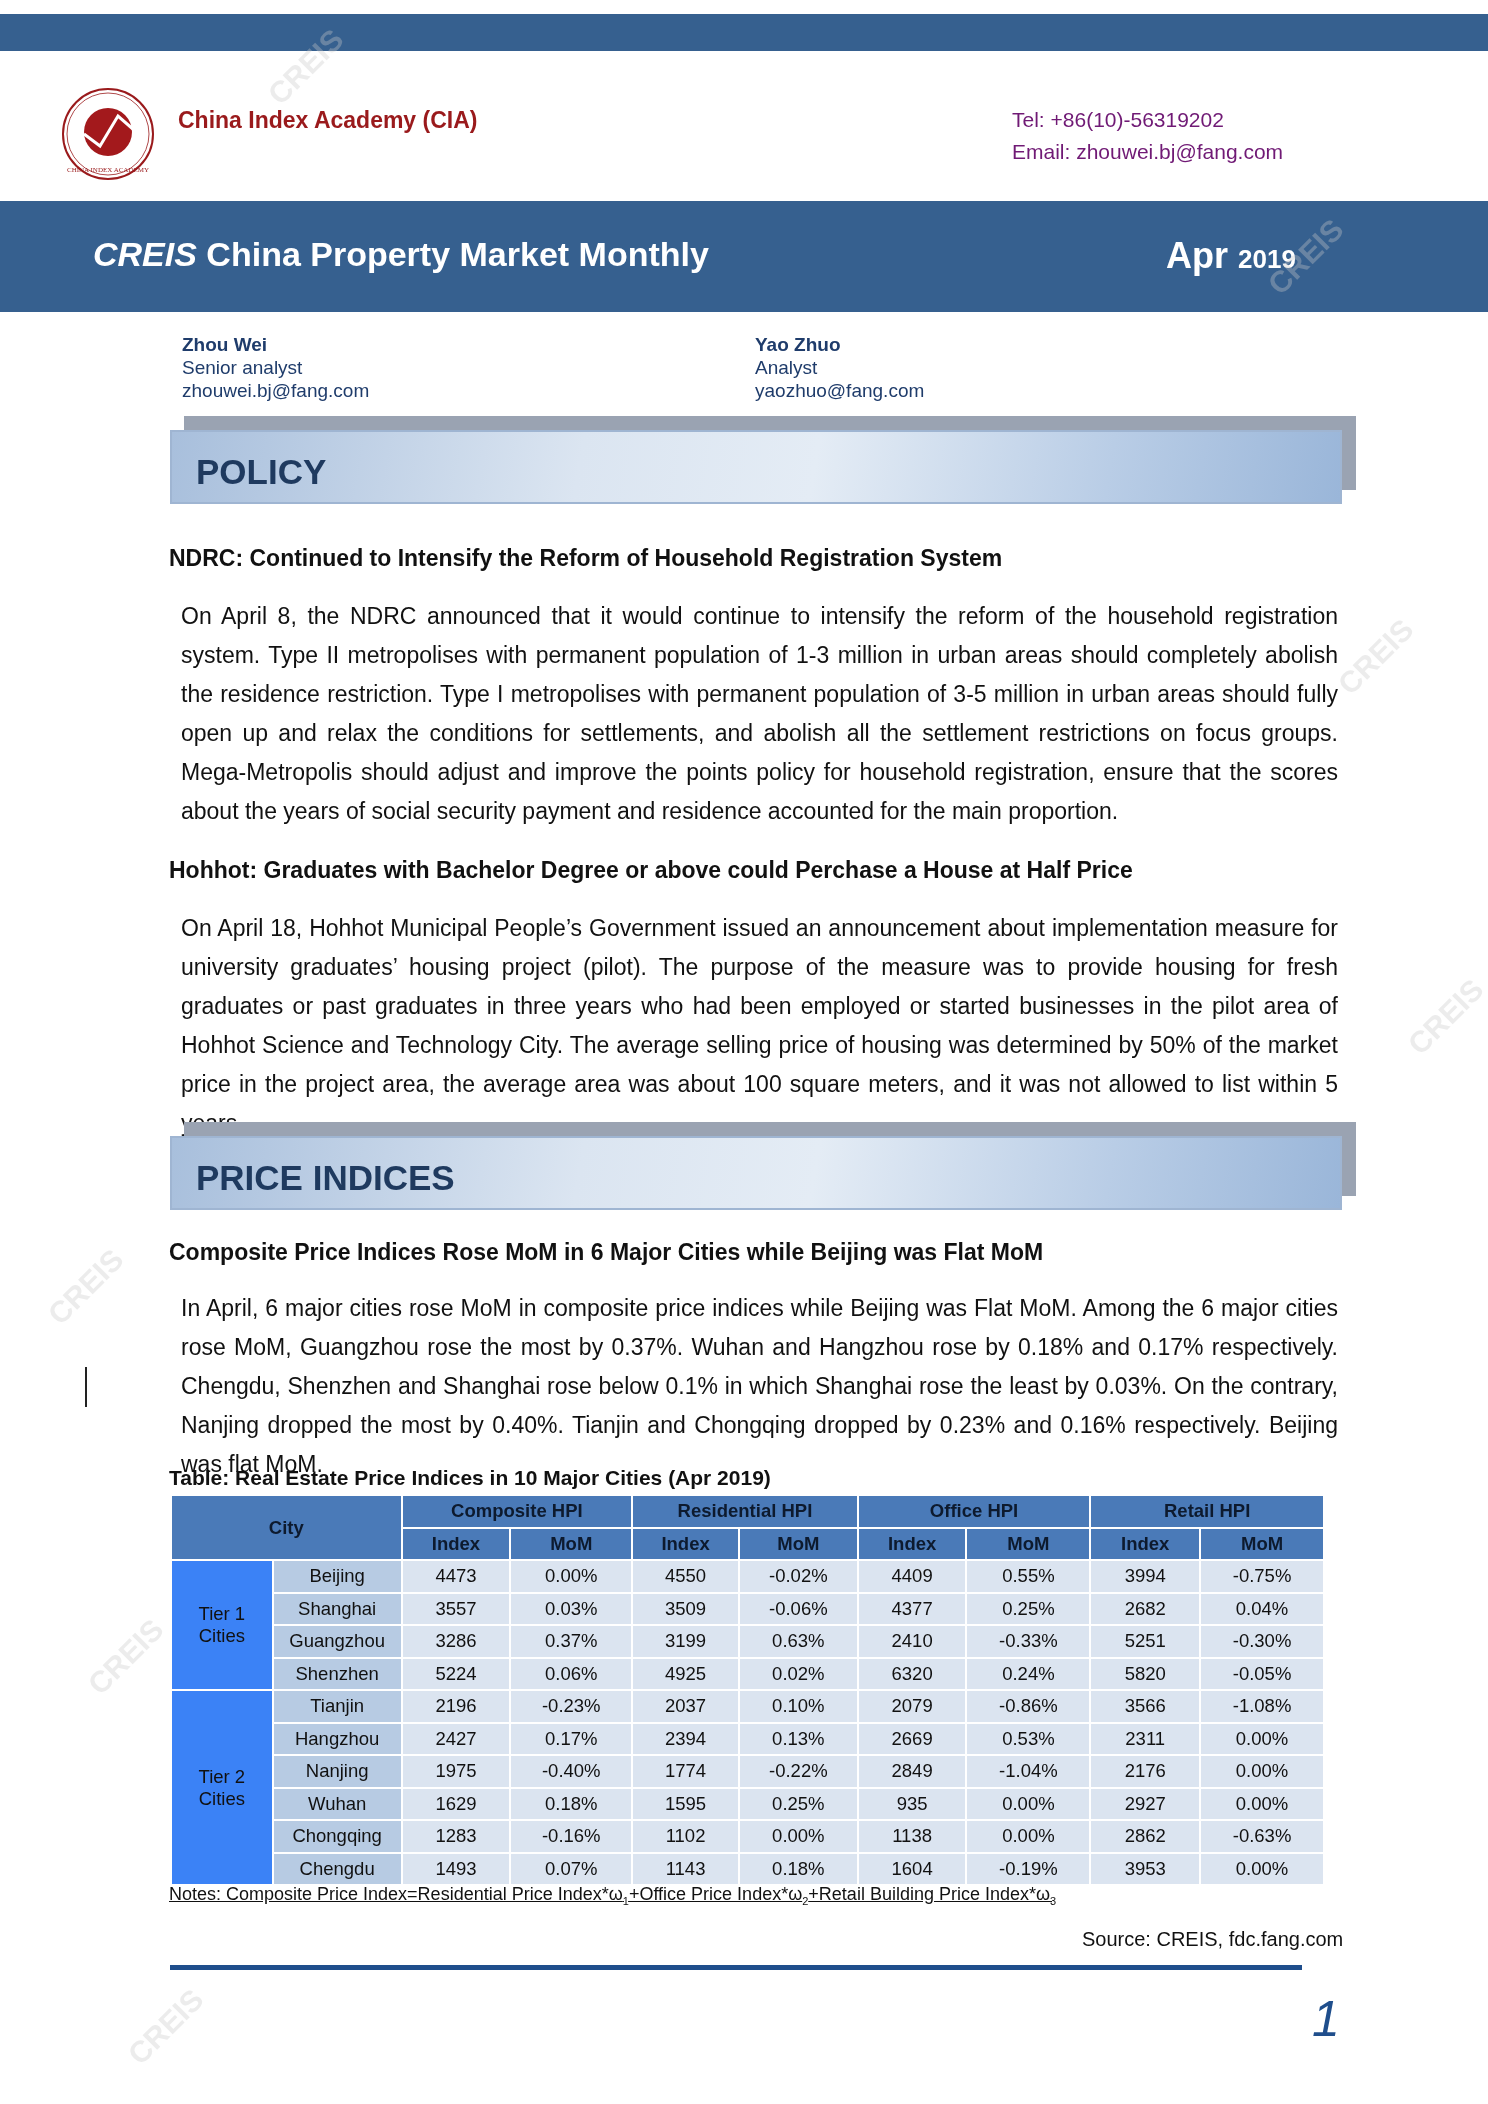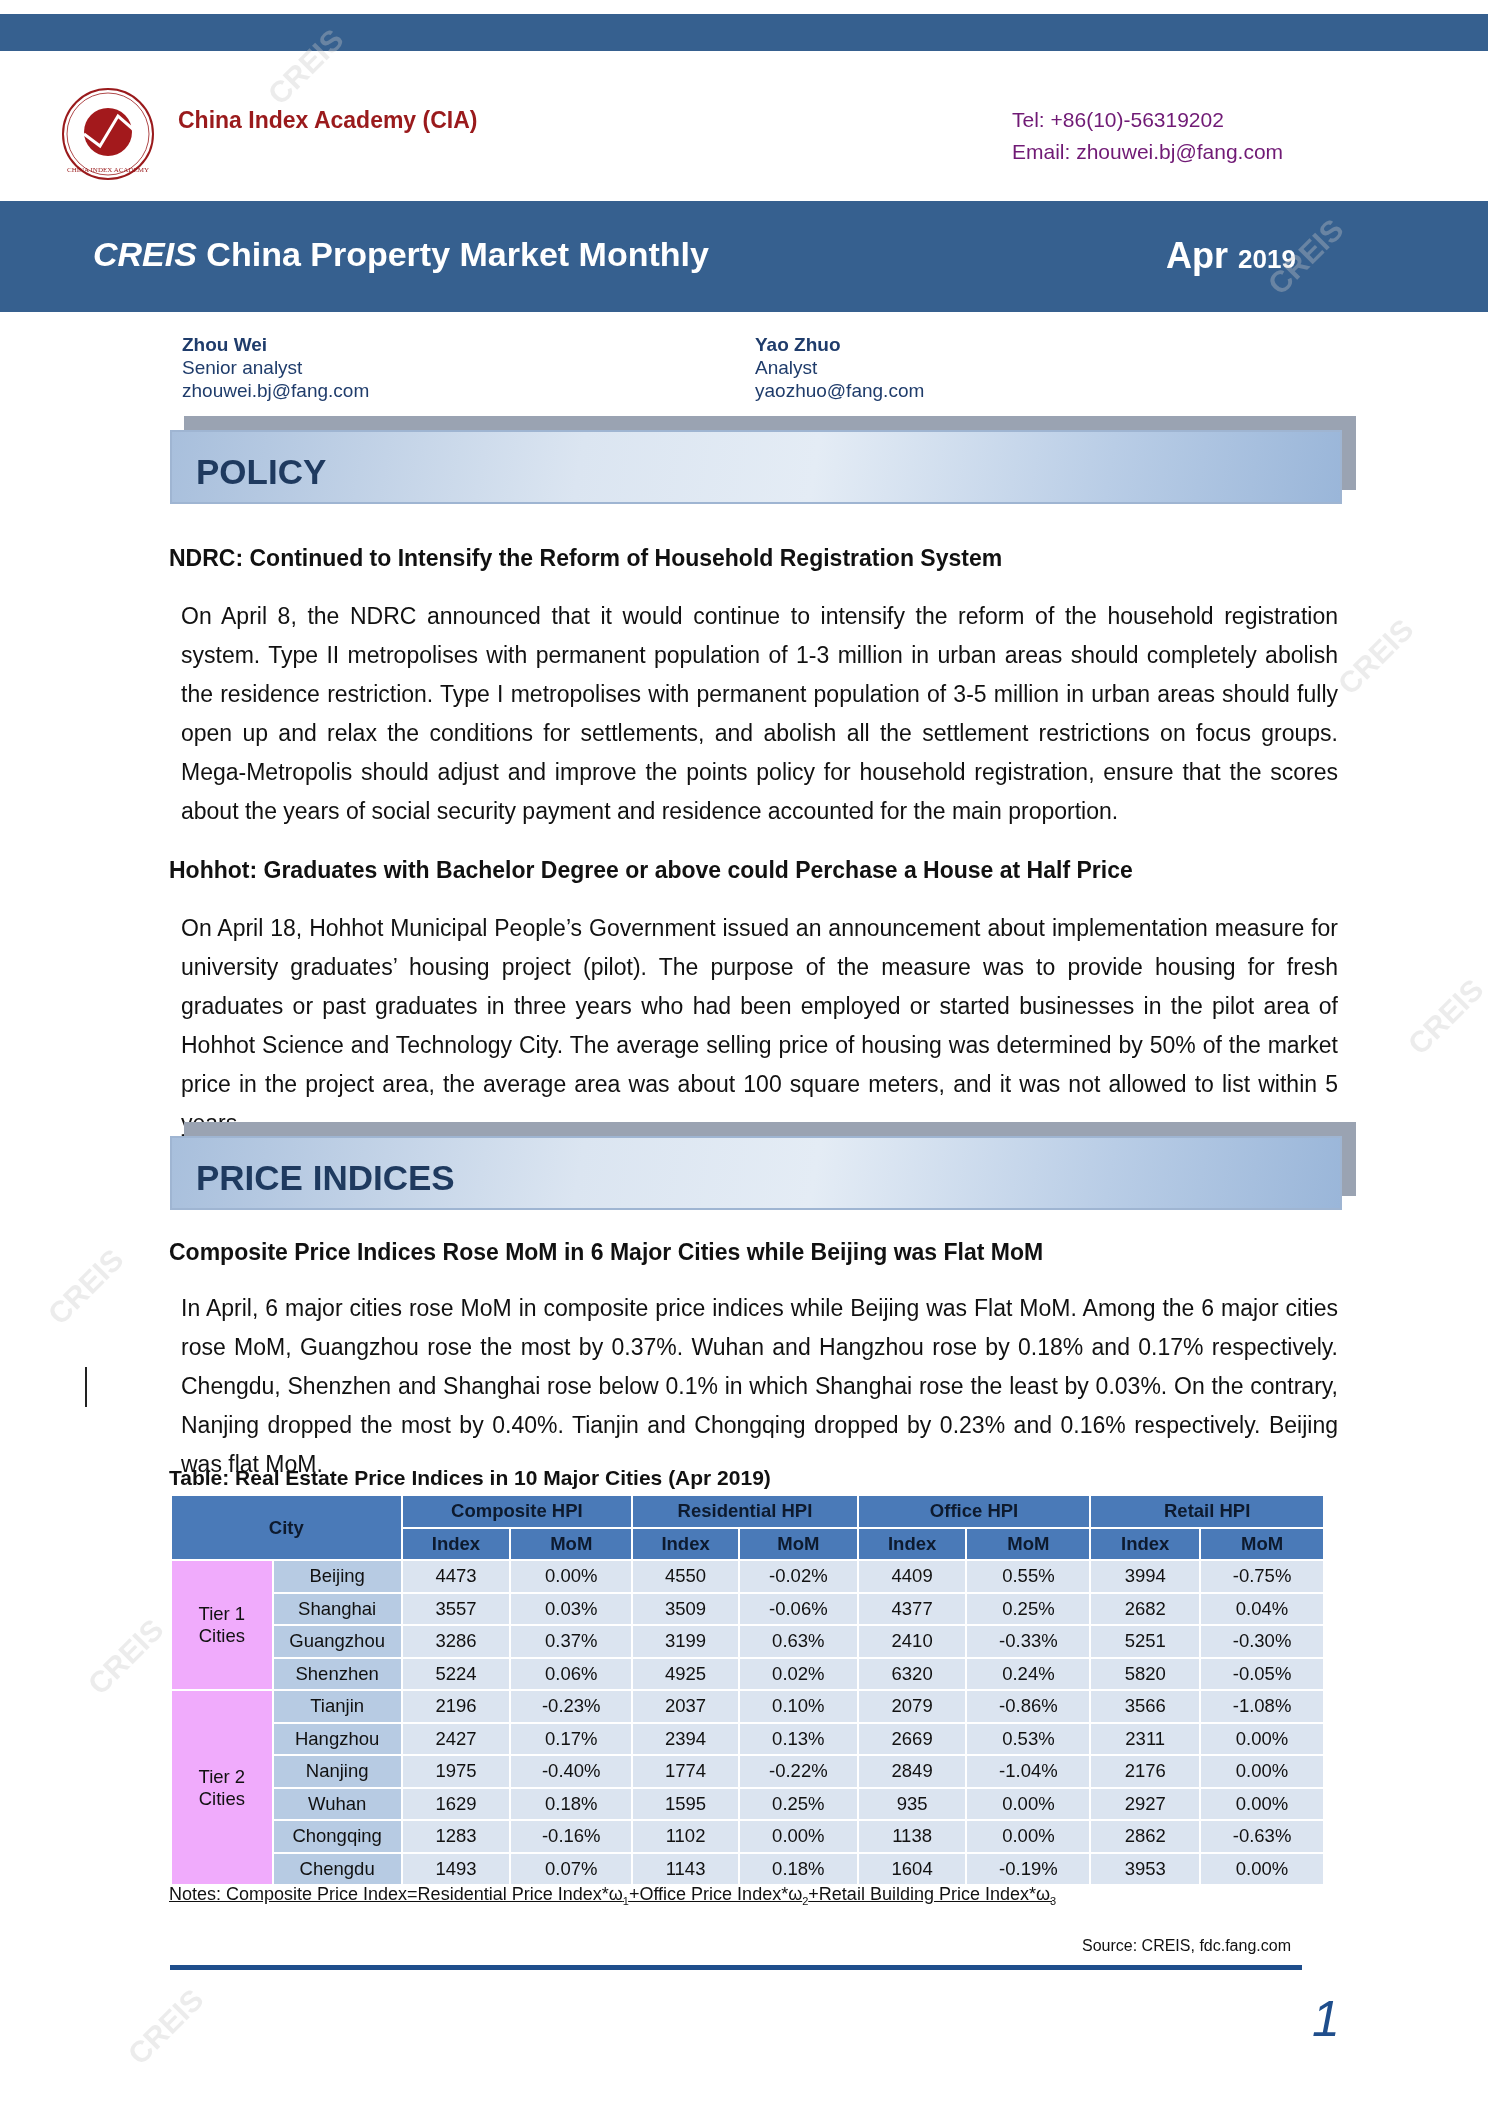--- a/index.html
+++ b/index.html
@@ -23,26 +23,26 @@
   .banner { background: linear-gradient(100deg, #a8bfdc 0%, #dbe5f1 35%, #e4ecf5 55%, #b9cde6 80%, #9ab6d9 100%);
             border: 2px solid #9fb5d2; box-sizing: border-box; height: 74px; }
   .banner .label { position: absolute; left: 24px; top: 20px; font-size: 35px; font-weight: bold; color: #1f3a5f; }
   .headline { left: 169px; font-size: 23px; font-weight: bold; color: #111; }
   .para { left: 181px; width: 1157px; font-size: 23px; line-height: 39px; text-align: justify; color: #111; }
   .cursor { left: 85px; top: 1367px; width: 2px; height: 40px; background: #222; }
   .table-title { left: 169px; top: 1466px; font-size: 21px; font-weight: bold; }
   table.hpi { position: absolute; left: 170px; top: 1494px; width: 1155px; border-collapse: collapse; font-size: 18.5px; }
   table.hpi td, table.hpi th { border: 2px solid #ffffff; text-align: center; height: 30.5px; padding: 0; }
   table.hpi th { background: #4a7ab8; color: #0d1a2e; font-weight: bold; }
-  table.hpi td.tier { background: #f0abfc; color: #111; }
+  table.hpi td.tier { background: #3b82f6; color: #111; }
   table.hpi td.city { background: #b7cbe3; }
   table.hpi td.val { background: #dbe4f0; }
   .notes { left: 169px; top: 1884px; font-size: 18px; text-decoration: underline; }
   .notes sub { font-size: 11px; }
-  .source { left: 1082px; top: 1928px; font-size: 16px; margin-top: 9px; }
+  .source { left: 1082px; top: 1928px; font-size: 20px; }
   .rule { left: 170px; top: 1965px; width: 1132px; height: 5px; background: #1f4e8c; }
   .pagenum { left: 1312px; top: 1990px; font-size: 50px; font-style: italic; color: #1f4e8c; }
   .wm { color: rgba(200,200,200,0.35); font-weight: bold; font-size: 30px; transform: rotate(-45deg); }
 </style>
 </head>
 <body>
 
 <div class="abs topbar"></div>
 
 <div class="abs logo">

